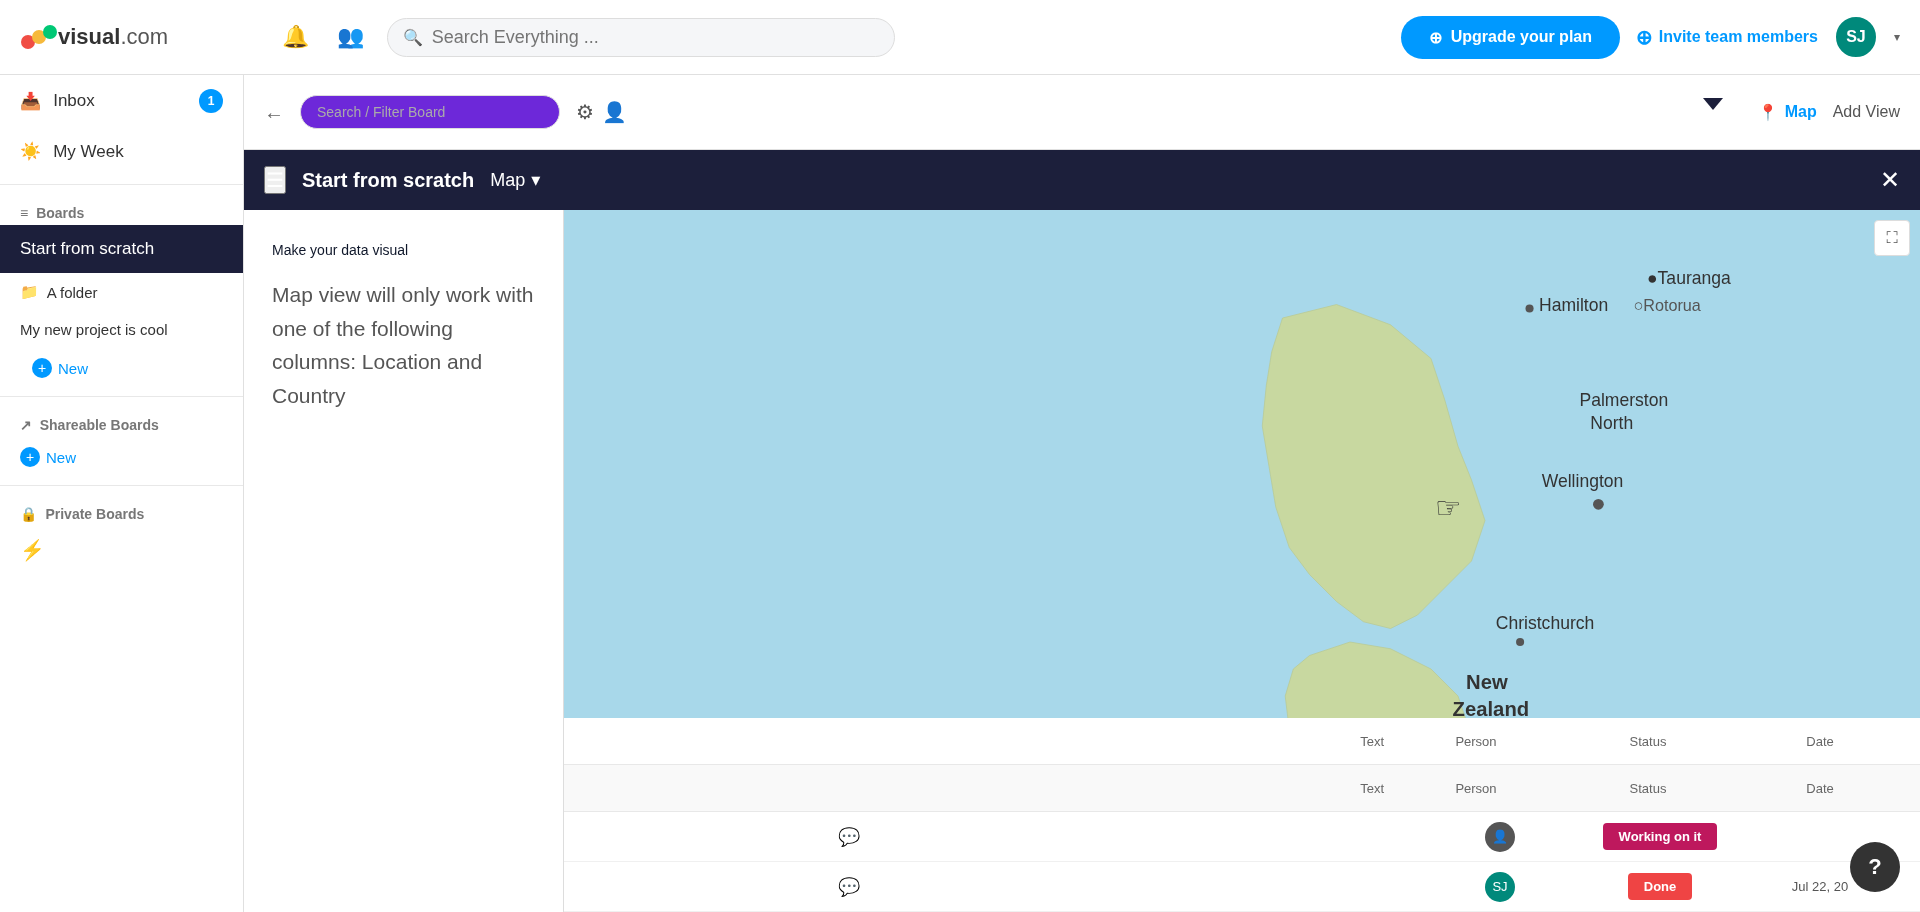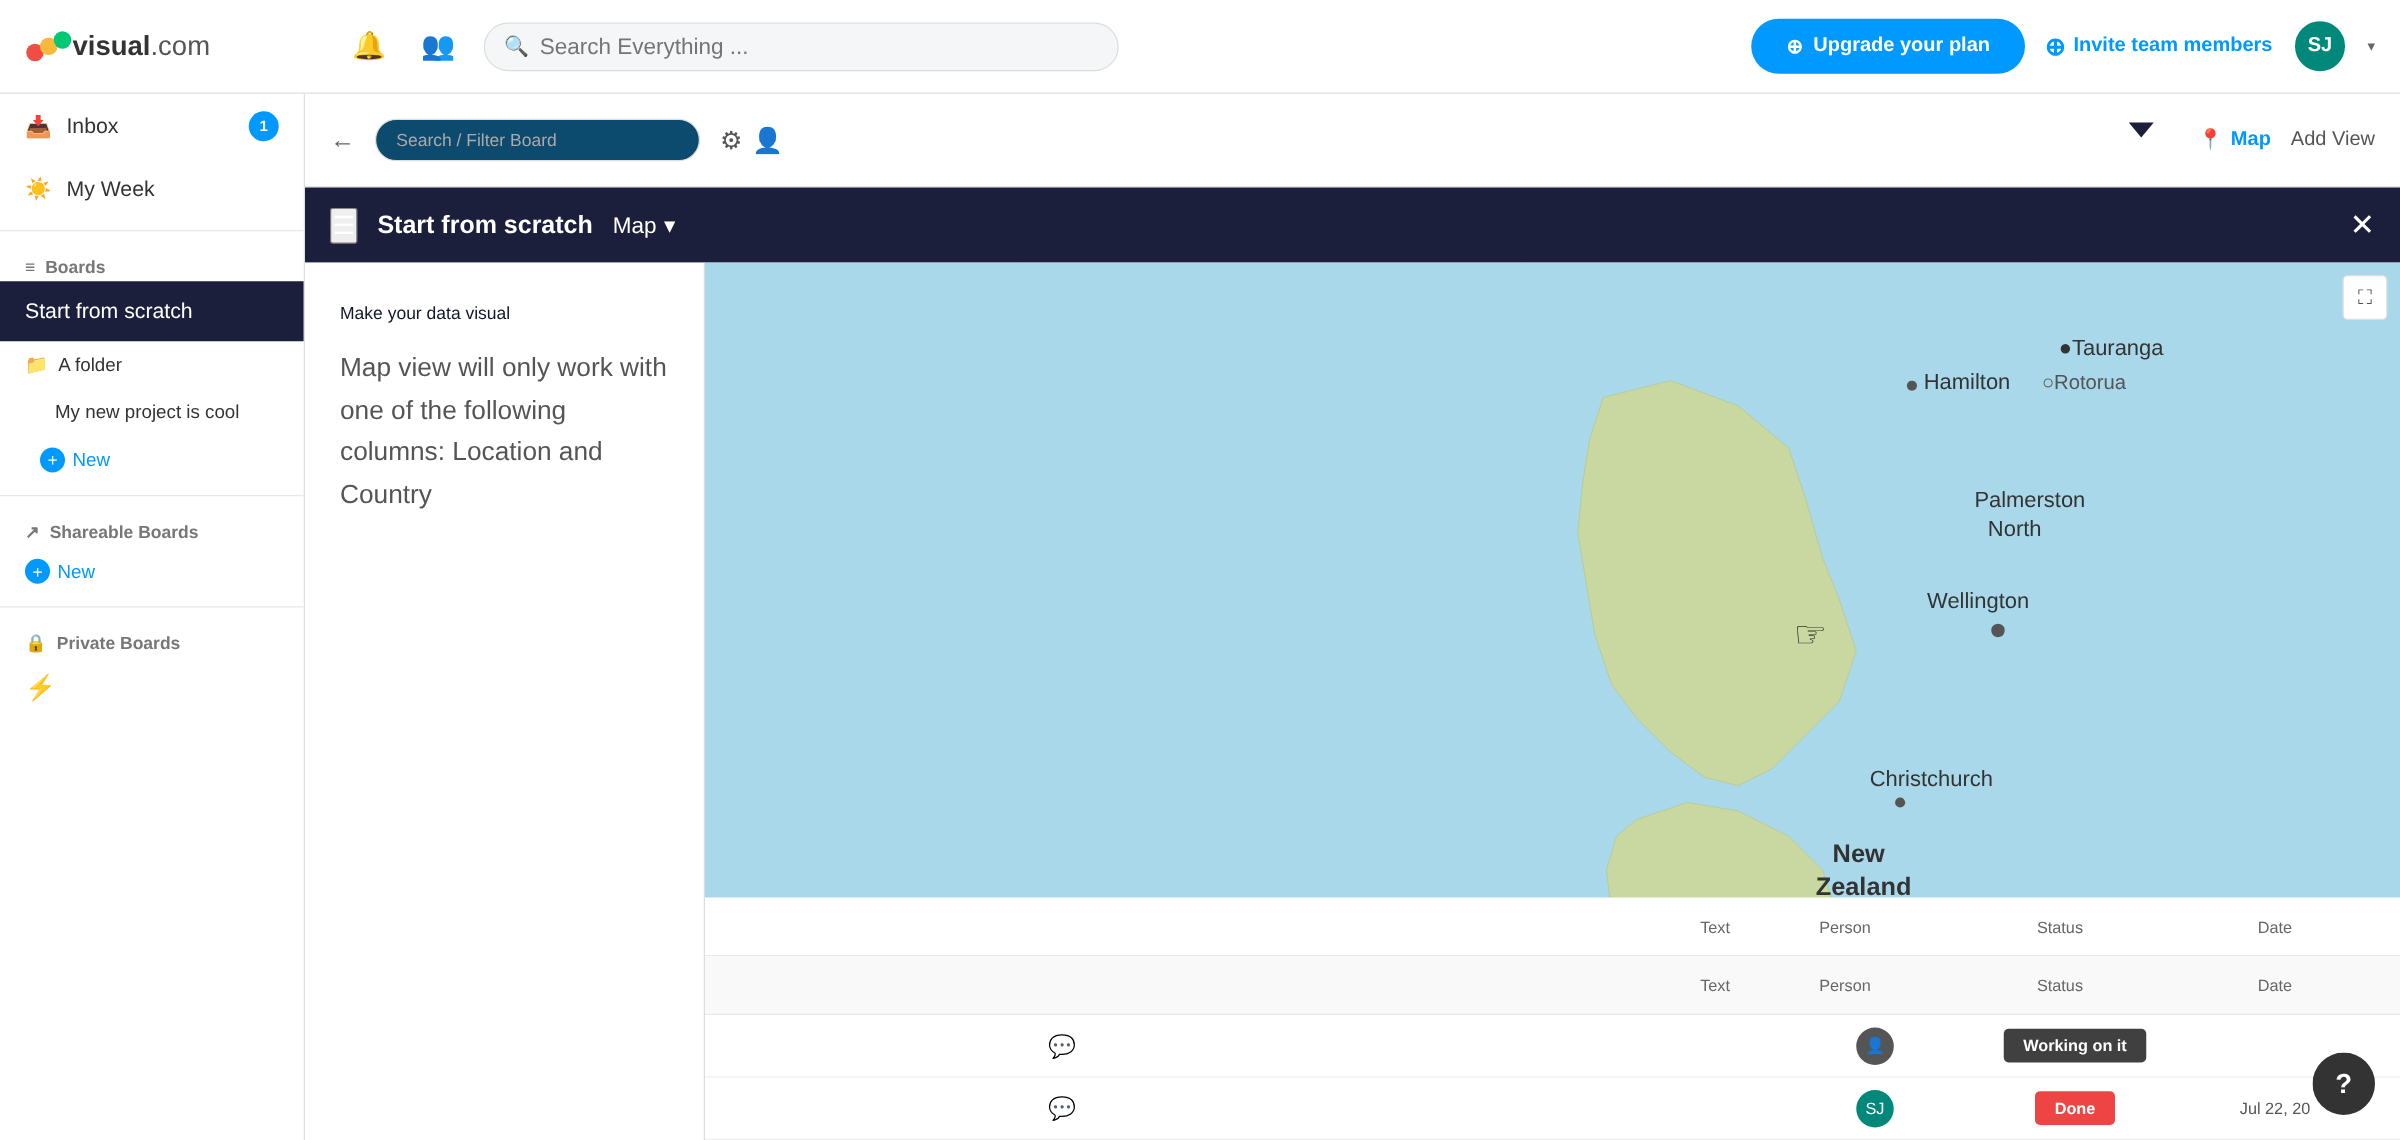--- a/index.html
+++ b/index.html
@@ -48,21 +48,21 @@
       padding: 14px 20px; font-size: 17px; color: #333; cursor: pointer;
       display: flex; align-items: center; gap: 12px;
     }
     .sidebar-item.active { background: #1c1f3b; color: #fff; }
     .sidebar-item .badge {
       background: #0099ff; color: #fff; border-radius: 50%; width: 24px; height: 24px;
       font-size: 12px; font-weight: 700; display: flex; align-items: center; justify-content: center;
       margin-left: auto;
     }
     .sidebar-section { padding: 12px 20px 4px; font-size: 14px; color: #777; font-weight: 600; display: flex; align-items: center; gap: 8px; cursor: pointer; }
-    .sidebar-board-item { padding: 10px 20px 10px 44px; font-size: 15px; color: #333; cursor: pointer; display: flex; align-items: center; gap: 8px; }
+    .sidebar-board-item { padding: 10px 20px 10px 20px; font-size: 15px; color: #333; cursor: pointer; display: flex; align-items: center; gap: 8px; }
     .sidebar-folder { padding: 10px 20px 10px 20px; font-size: 15px; color: #333; cursor: pointer; display: flex; align-items: center; gap: 8px; }
     .new-btn-sidebar {
       display: flex; align-items: center; gap: 6px;
       padding: 10px 20px 10px 32px; color: #0099ff; font-size: 15px; cursor: pointer;
     }
     .new-btn-sidebar .plus-circle {
       width: 20px; height: 20px; border-radius: 50%; background: #0099ff;
       color: #fff; font-size: 14px; display: flex; align-items: center; justify-content: center;
     }
     .shareable-new {
@@ -76,21 +76,21 @@
     
     .main { margin-left: 244px; margin-top: 75px; height: calc(912px - 75px); overflow: hidden; position: relative; }
 
     
     .board-header {
       background: #fff; height: 75px; display: flex; align-items: center;
       padding: 0 20px; gap: 16px; border-bottom: 1px solid #e0e0e0;
     }
     .back-btn { font-size: 20px; color: #666; cursor: pointer; background: none; border: none; }
     .filter-search {
-      background: #0c4a6e; border: 1px solid #ddd; border-radius: 20px;
+      background: #6d28d9; border: 1px solid #ddd; border-radius: 20px;
       padding: 8px 16px; font-size: 14px; color: #999; width: 260px; outline: none; cursor: pointer;
       display: flex; align-items: center; gap: 8px;
     }
     .filter-icons { display: flex; gap: 8px; align-items: center; }
     .filter-icon-btn { background: none; border: none; font-size: 20px; color: #555; cursor: pointer; }
     .header-spacer { flex: 1; }
     .view-label { color: #0099ff; font-size: 16px; font-weight: 600; display: flex; align-items: center; gap: 6px; }
     .add-view-btn { background: none; border: none; font-size: 16px; color: #555; cursor: pointer; font-weight: 500; }
 
     
@@ -152,21 +152,21 @@
     .group-title { font-size: 16px; font-weight: 600; color: #00b875; }
     .table-row { display: flex; align-items: center; padding: 0 20px; border-bottom: 1px solid #f0f0f0; height: 50px; }
     .row-indicator { width: 4px; height: 32px; background: #0099ff; border-radius: 2px; margin-right: 12px; }
     .row-name { flex: 1; font-size: 15px; color: #333; }
     .row-comment { width: 40px; display: flex; justify-content: center; }
     .comment-icon { color: #bbb; font-size: 18px; cursor: pointer; }
     .row-person { width: 160px; display: flex; justify-content: center; }
     .person-avatar { width: 30px; height: 30px; border-radius: 50%; background: #555; color: #fff; font-size: 13px; display: flex; align-items: center; justify-content: center; cursor: pointer; }
     .row-status { width: 160px; display: flex; justify-content: center; }
     .status-badge { padding: 6px 16px; border-radius: 4px; font-size: 13px; font-weight: 600; color: #fff; cursor: pointer; }
-    .status-working { background: #404040; }
+    .status-working { background: #be185d; }
     .status-done { background: #ef4444; }
     .row-date { width: 160px; text-align: center; font-size: 13px; color: #555; }
 
     
     .group2-header {
       display: flex; align-items: center; padding: 12px 20px;
       border-bottom: 1px solid #e8e8e8; gap: 12px; background: #f9f9f9;
     }
     .group2-circle { width: 22px; height: 22px; border-radius: 50%; background: #0099ff; display: flex; align-items: center; justify-content: center; font-size: 13px; color: #fff; }
     .group2-title { font-size: 16px; font-weight: 600; color: #0099ff; }

